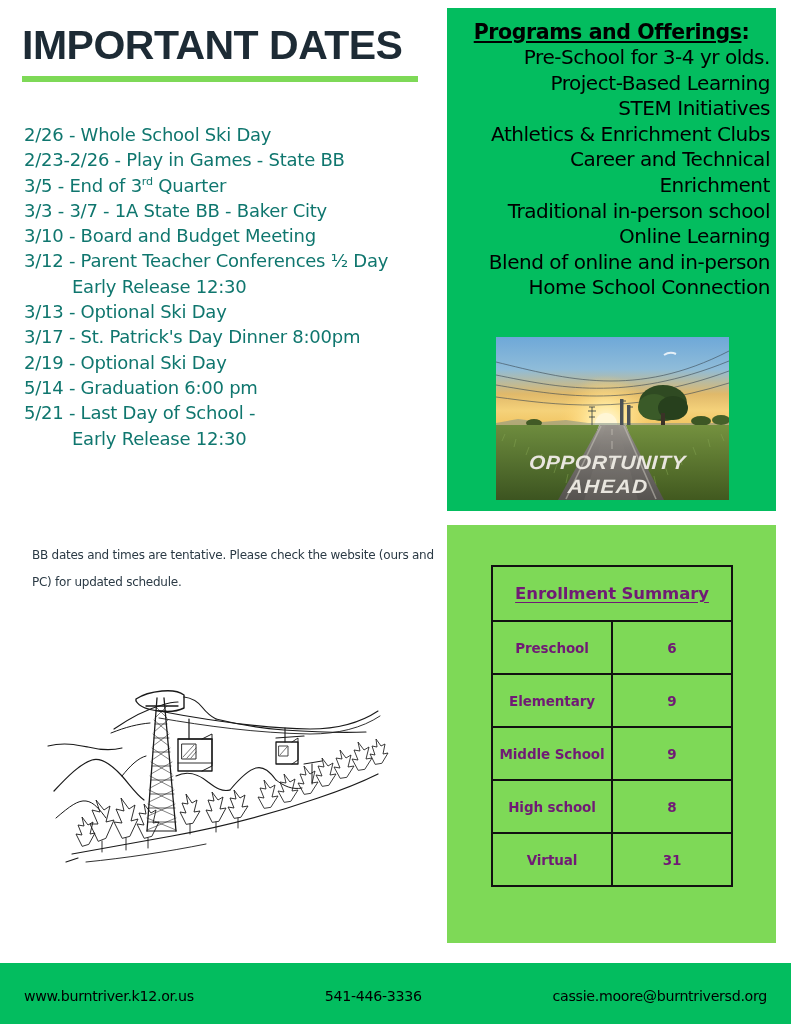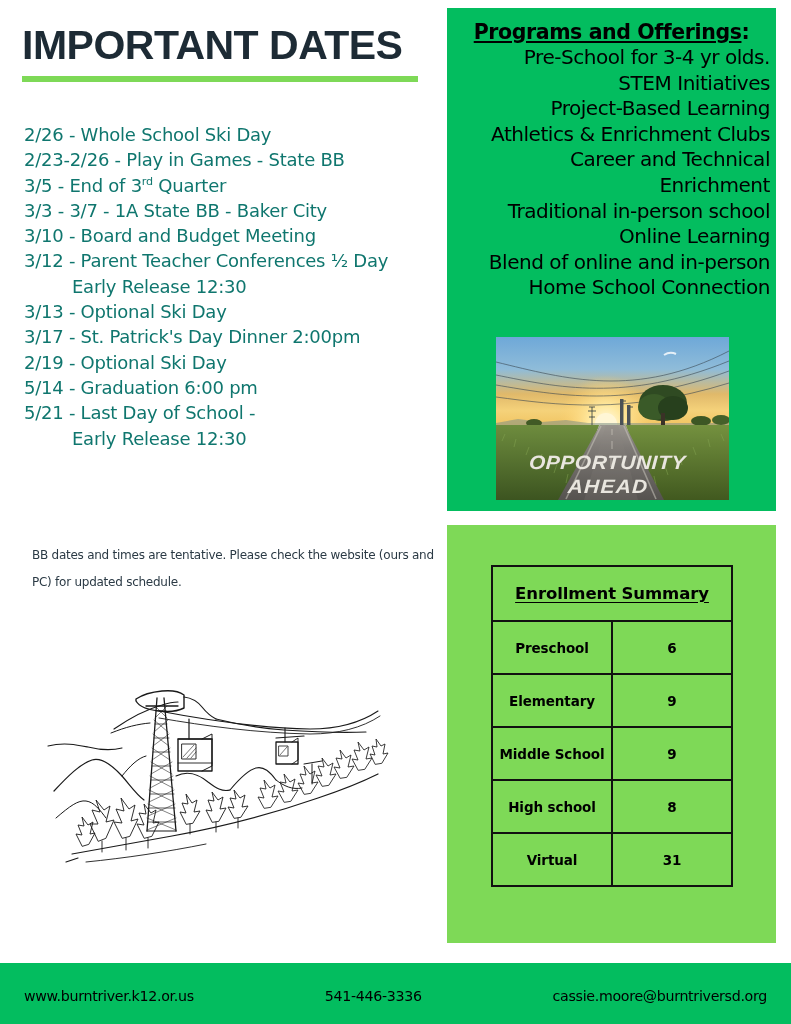--- a/index.html
+++ b/index.html
@@ -98,21 +98,21 @@
   }
   .enroll-table {
     position: absolute; left: 44px; top: 40px;
     width: 242px;
     border-collapse: collapse;
     table-layout: fixed;
   }
   .enroll-table td {
     border: 2px solid #111;
     text-align: center;
-    color: #000000;
+    color: #701a75;
     font-family: "DejaVu Sans", sans-serif;
     font-weight: 700;
     font-size: 13.5px;
     height: 53px;
     letter-spacing: -0.1px;
   }
   .enroll-table td.head {
     font-size: 16.5px;
     height: 55px;
   }
@@ -155,21 +155,21 @@
 
     <div class="dates-list" id="dates-list">
         <div class="date-line">2/26 - Whole School Ski Day</div>
         <div class="date-line">2/23-2/26 - Play in Games - State BB</div>
         <div class="date-line">3/5 - End of 3<sup>rd</sup> Quarter</div>
         <div class="date-line">3/3 - 3/7 - 1A State BB - Baker City</div>
         <div class="date-line">3/10 - Board and Budget Meeting</div>
         <div class="date-line">3/12 - Parent Teacher Conferences ½ Day</div>
         <div class="date-line indent">Early Release 12:30</div>
         <div class="date-line">3/13 - Optional Ski Day</div>
-        <div class="date-line">3/17 - St. Patrick's Day Dinner 2:00pm</div>
+        <div class="date-line">3/17 - St. Patrick's Day Dinner 8:00pm</div>
         <div class="date-line">2/19 - Optional Ski Day</div>
         <div class="date-line">5/14 - Graduation 6:00 pm</div>
         <div class="date-line">5/21 - Last Day of School -</div>
         <div class="date-line indent">Early Release 12:30</div>
       </div>
 
     <div class="note-block">BB dates and times are tentative.  Please check the website (ours and PC) for updated schedule.</div>
 
     <div class="sketch">
       <svg viewBox="0 0 370 232" width="370" height="232" fill="none" stroke="#1a1a1a" stroke-width="1.3" stroke-linecap="round" stroke-linejoin="round">
@@ -254,22 +254,22 @@
       </svg>
     </div>
   </div>
 
   <div class="programs-panel">
     <div class="programs-title">
       <span class="u">Programs and Offerings</span><span>:</span>
     </div>
     <div class="programs-lines" id="programs-lines">
         <div>Pre-School for 3-4 yr olds.</div>
+        <div>Project-Based Learning</div>
         <div>STEM Initiatives</div>
-        <div>Project-Based Learning</div>
         <div>Athletics &amp; Enrichment Clubs</div>
         <div>Career and Technical</div>
         <div>Enrichment</div>
         <div>Traditional in-person school</div>
         <div>Online Learning</div>
         <div>Blend of online and in-person</div>
         <div>Home School Connection</div>
       </div>
 
     <div class="photo-wrap">

